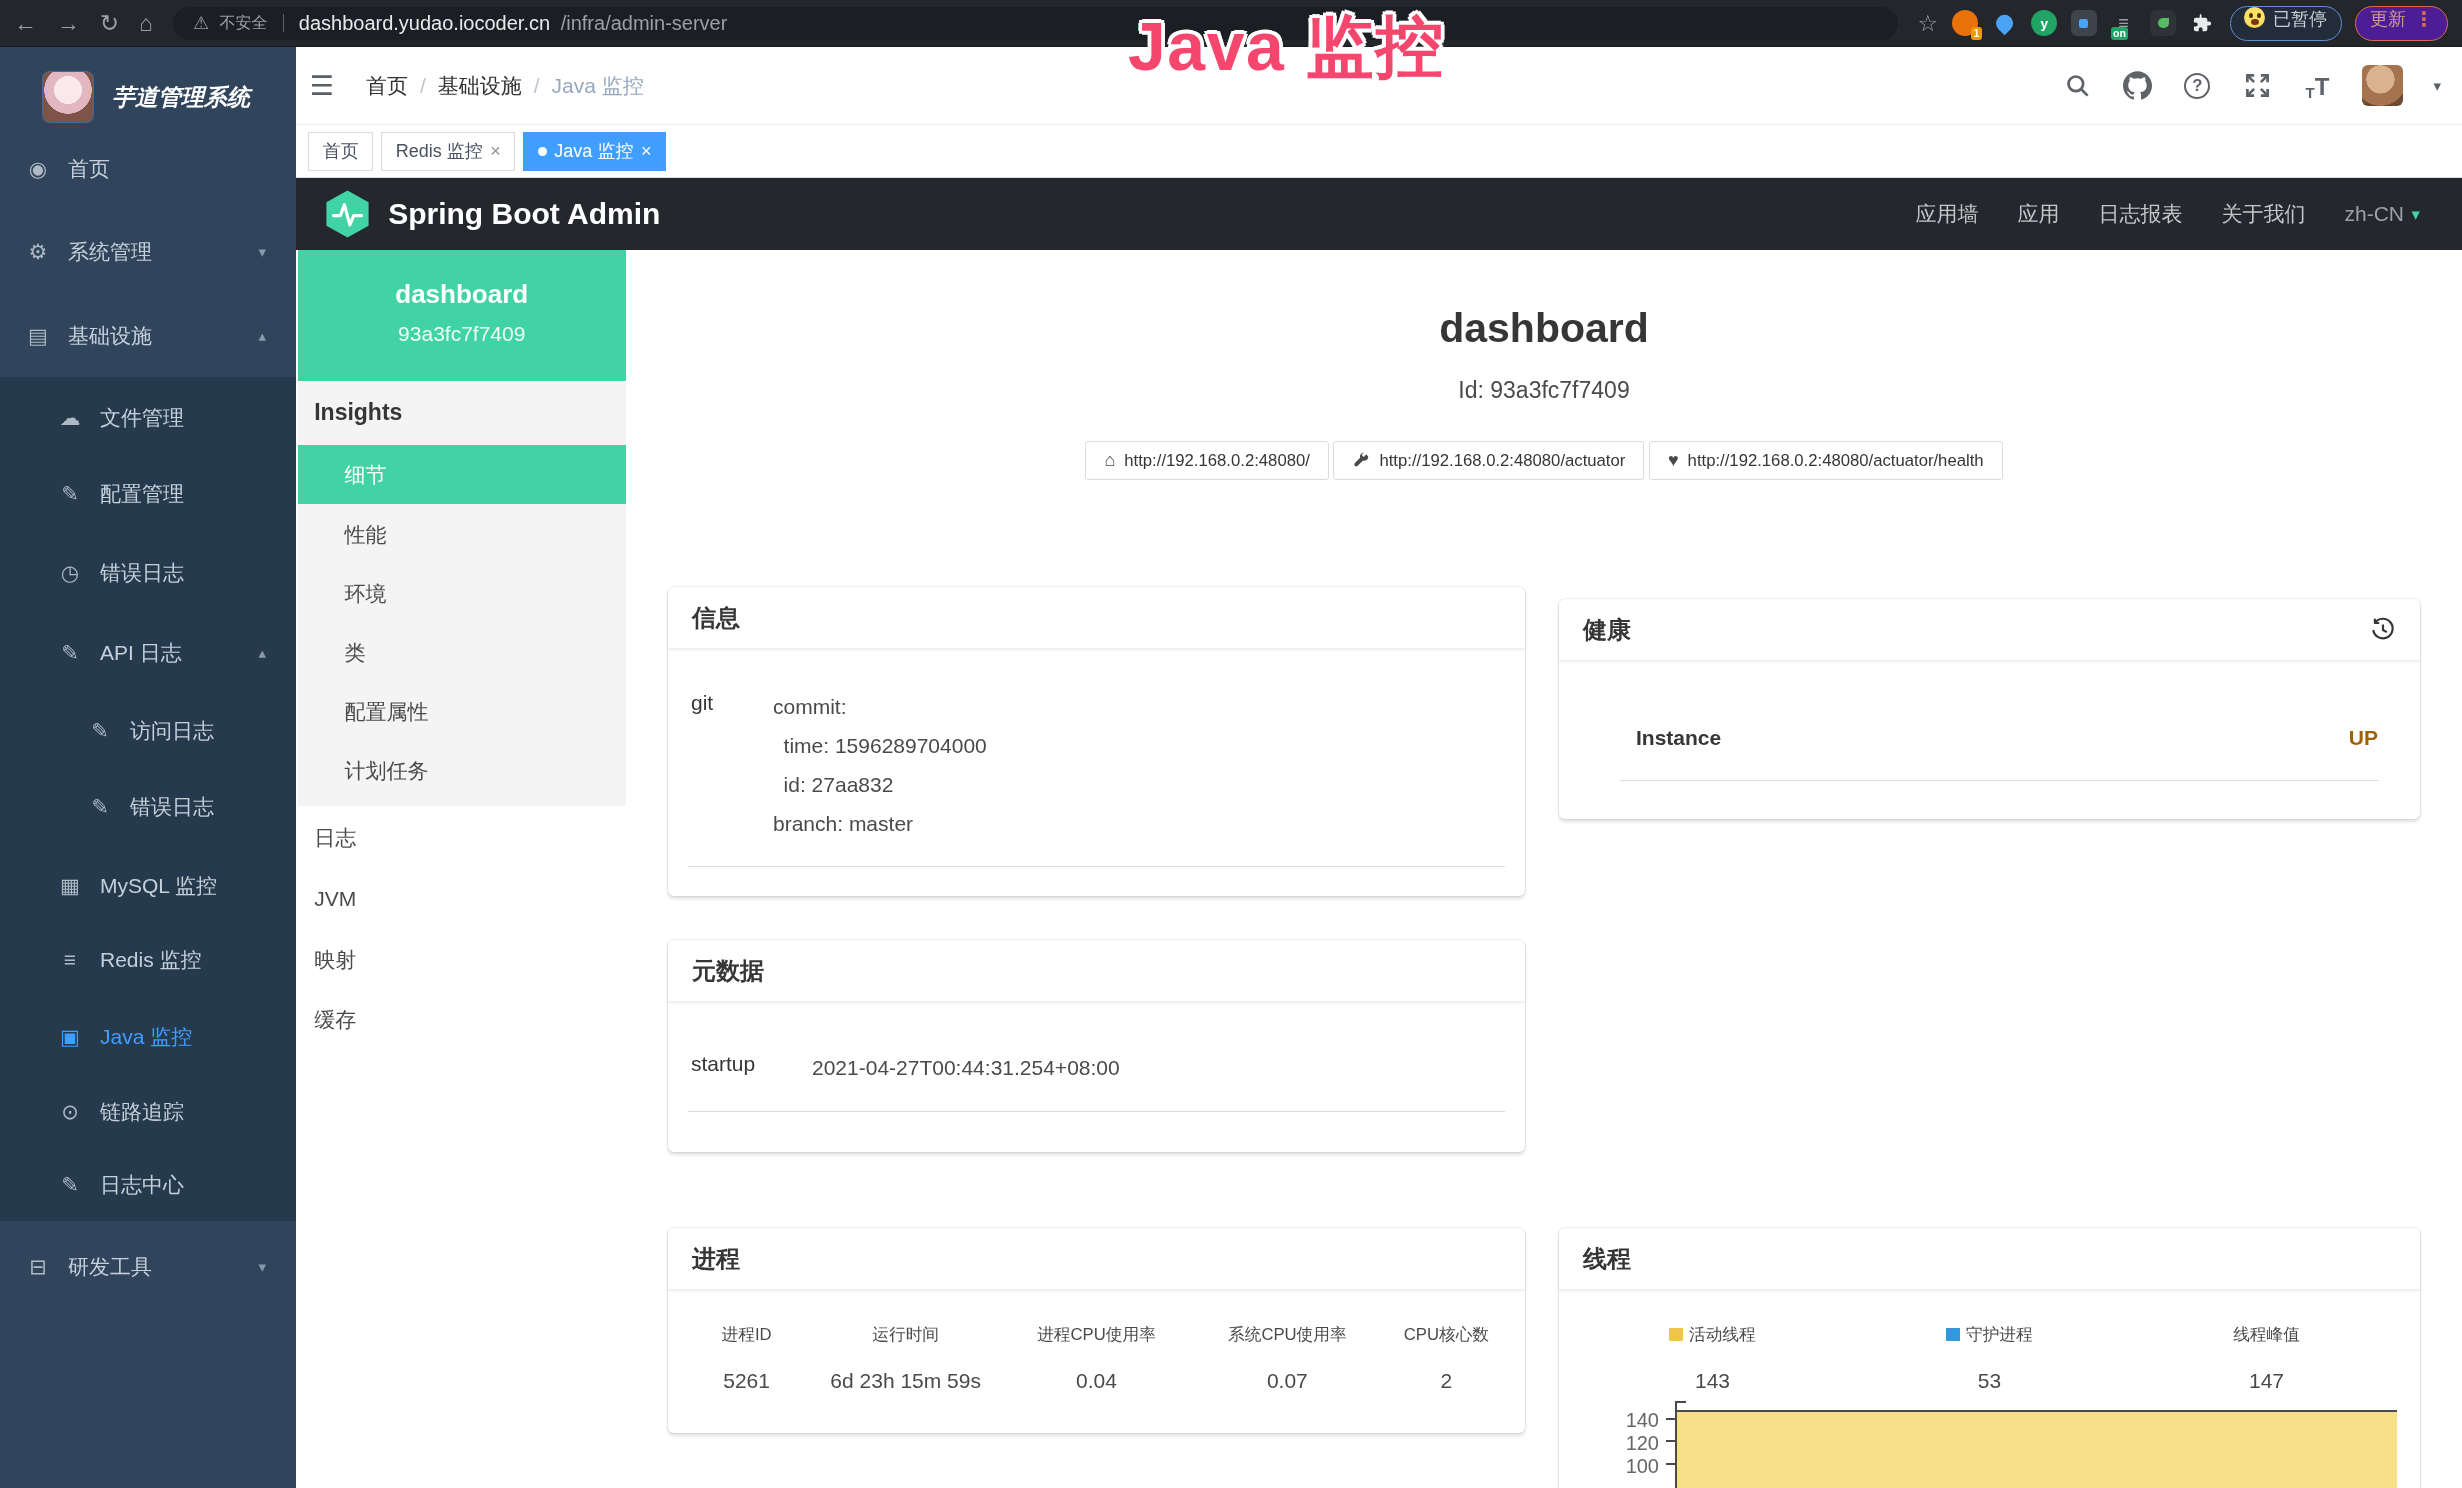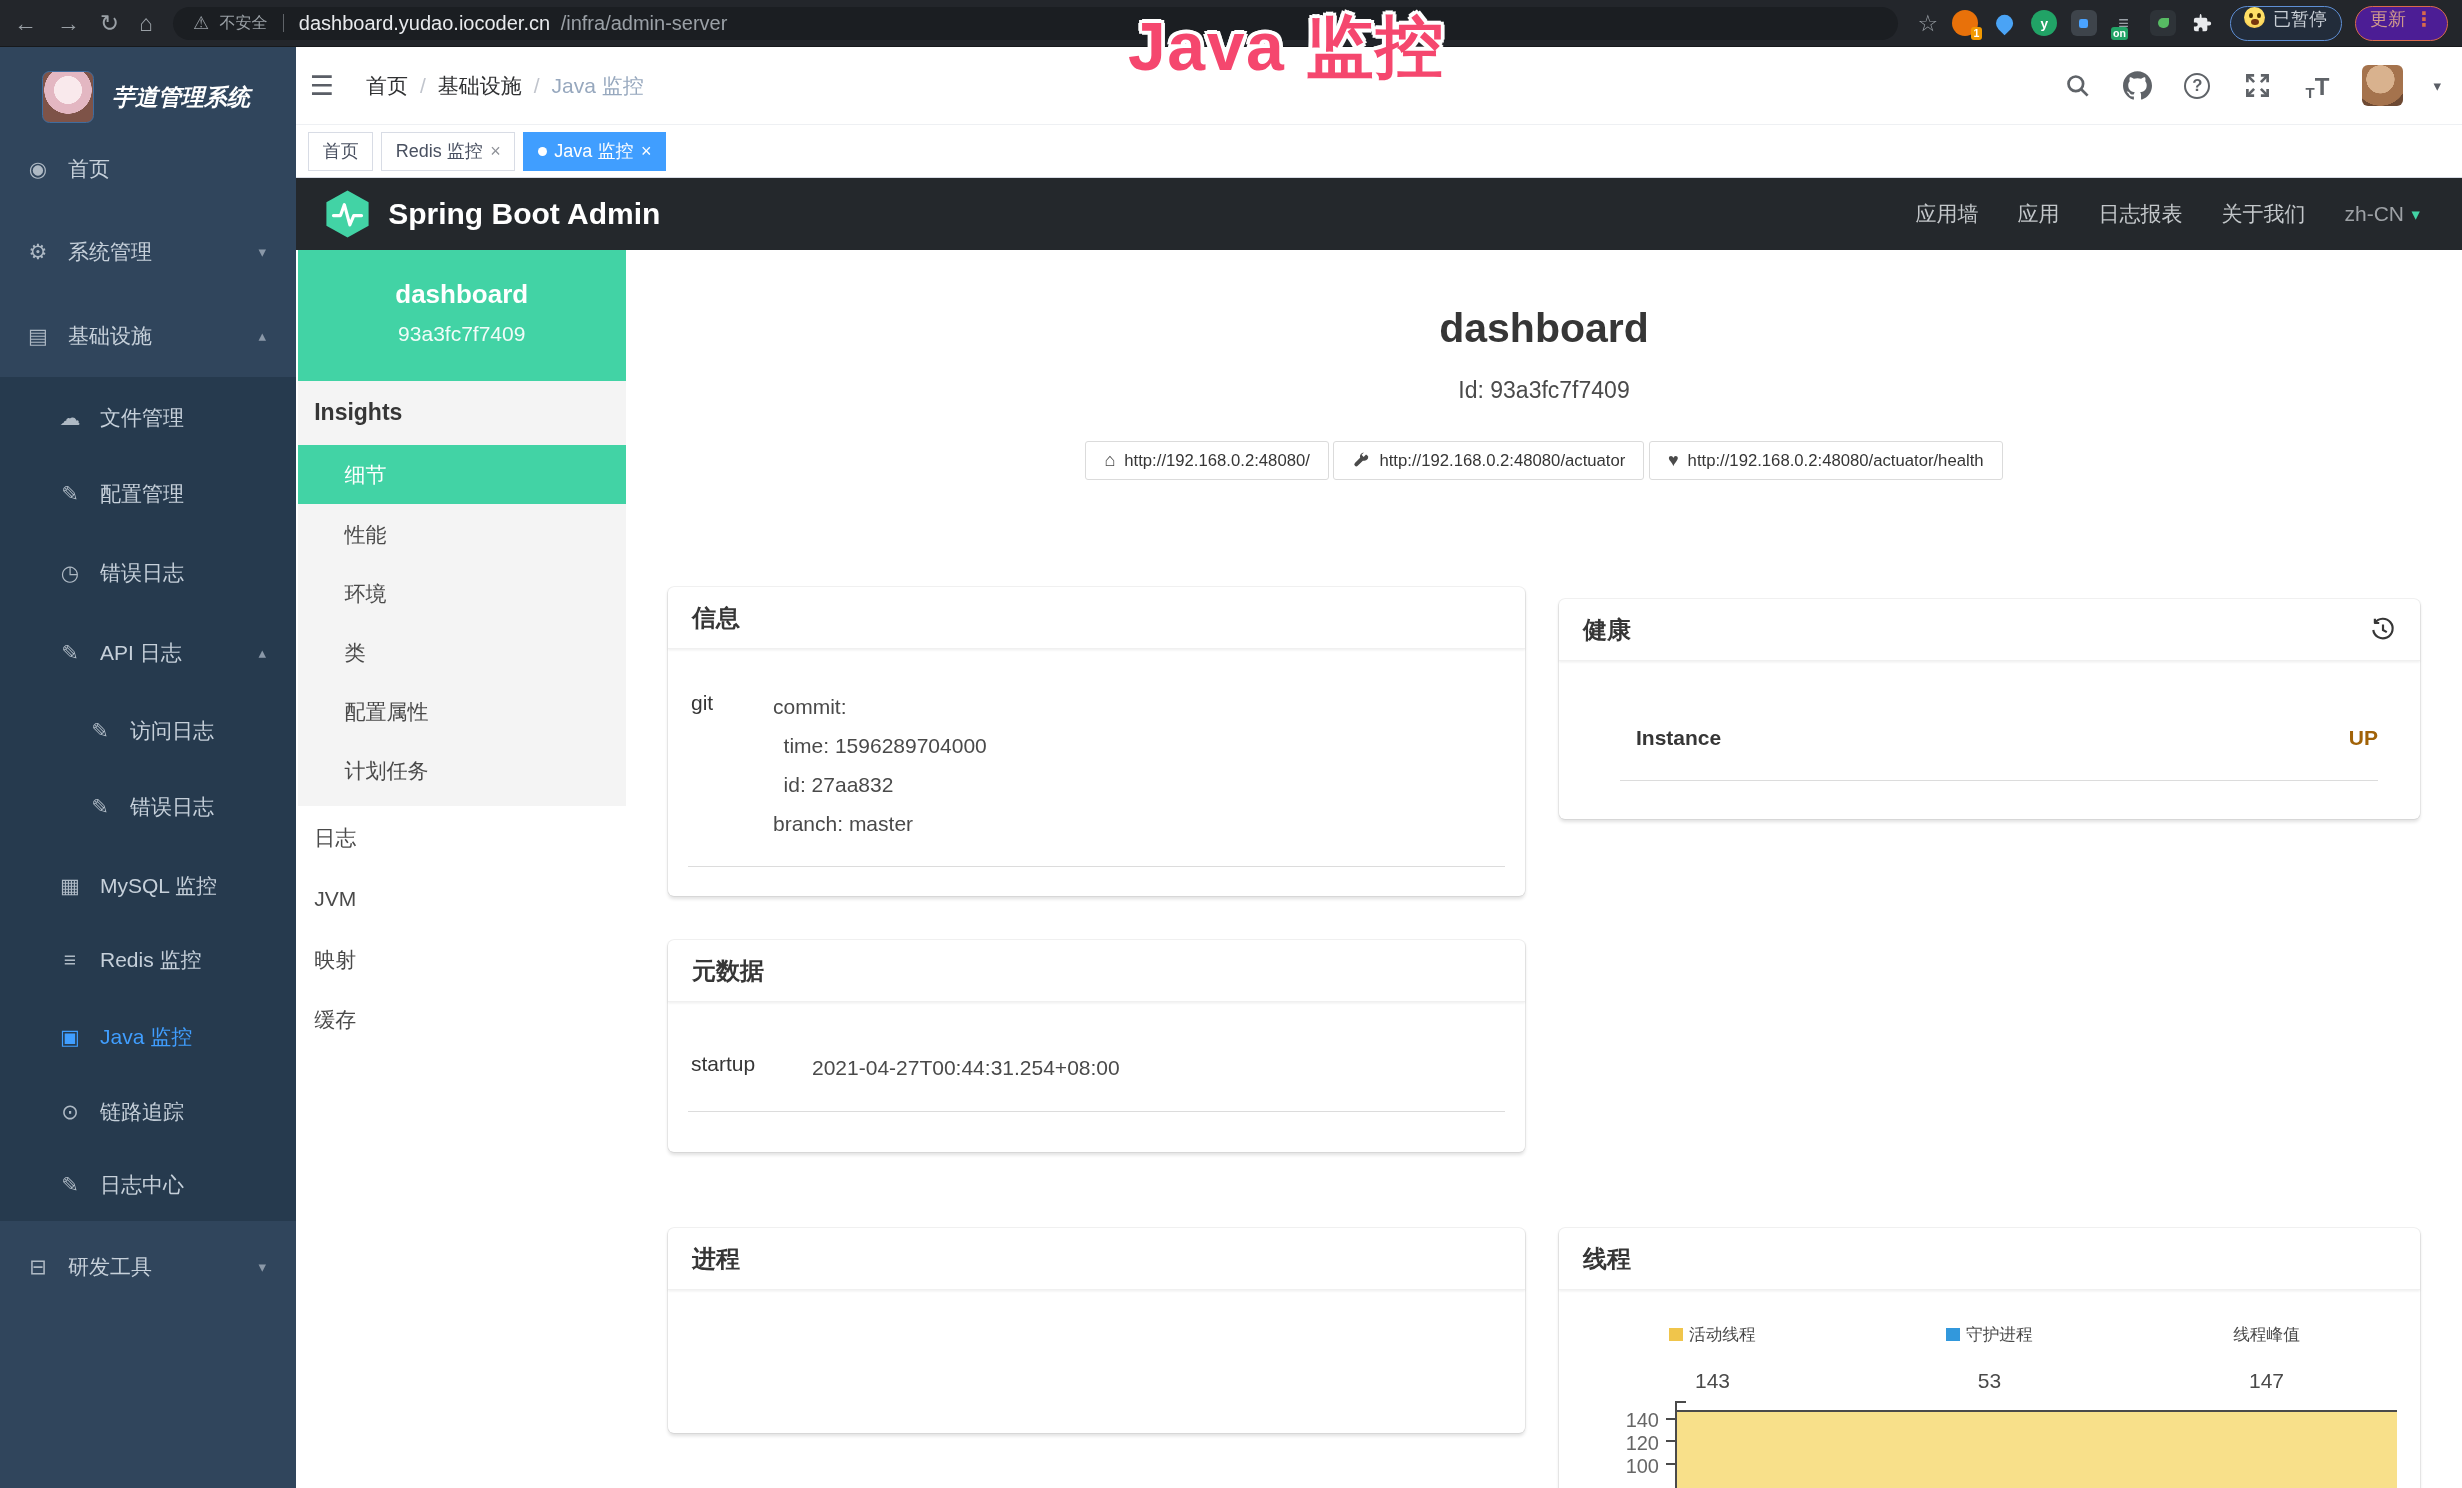--- a/index.html
+++ b/index.html
@@ -438,20 +438,42 @@
       <div class="card-h">元数据</div>
       <div class="kv" style="padding-top:47px;">
         <div class="kv-label" style="width:121px;">startup</div>
         <div class="kv-value">2021-04-27T00:44:31.254+08:00</div>
       </div>
       <div class="kv-hr"></div>
     </div>
 
     <div class="card" style="left:42px;top:978px;width:857px;height:205px;">
       <div class="card-h">进程</div>
+      <div class="cols">
+        <div class="col" style="flex:1;">
+          <div class="col-h">进程ID</div>
+          <div class="col-v">5261</div>
+        </div>
+        <div class="col" style="flex:1.5;">
+          <div class="col-h">运行时间</div>
+          <div class="col-v">6d 23h 15m 59s</div>
+        </div>
+        <div class="col" style="flex:1.5;">
+          <div class="col-h">进程CPU使用率</div>
+          <div class="col-v">0.04</div>
+        </div>
+        <div class="col" style="flex:1.5;">
+          <div class="col-h">系统CPU使用率</div>
+          <div class="col-v">0.07</div>
+        </div>
+        <div class="col" style="flex:1;">
+          <div class="col-h">CPU核心数</div>
+          <div class="col-v">2</div>
+        </div>
+      </div>
     </div>
 
     <div class="card" style="left:933px;top:978px;width:861px;height:516px;">
       <div class="card-h">线程</div>
       <div class="cols">
         <div class="col" style="flex:1;">
           <div class="col-h">
             <span class="sq yellow"></span>
             <span>活动线程</span>
           </div>

